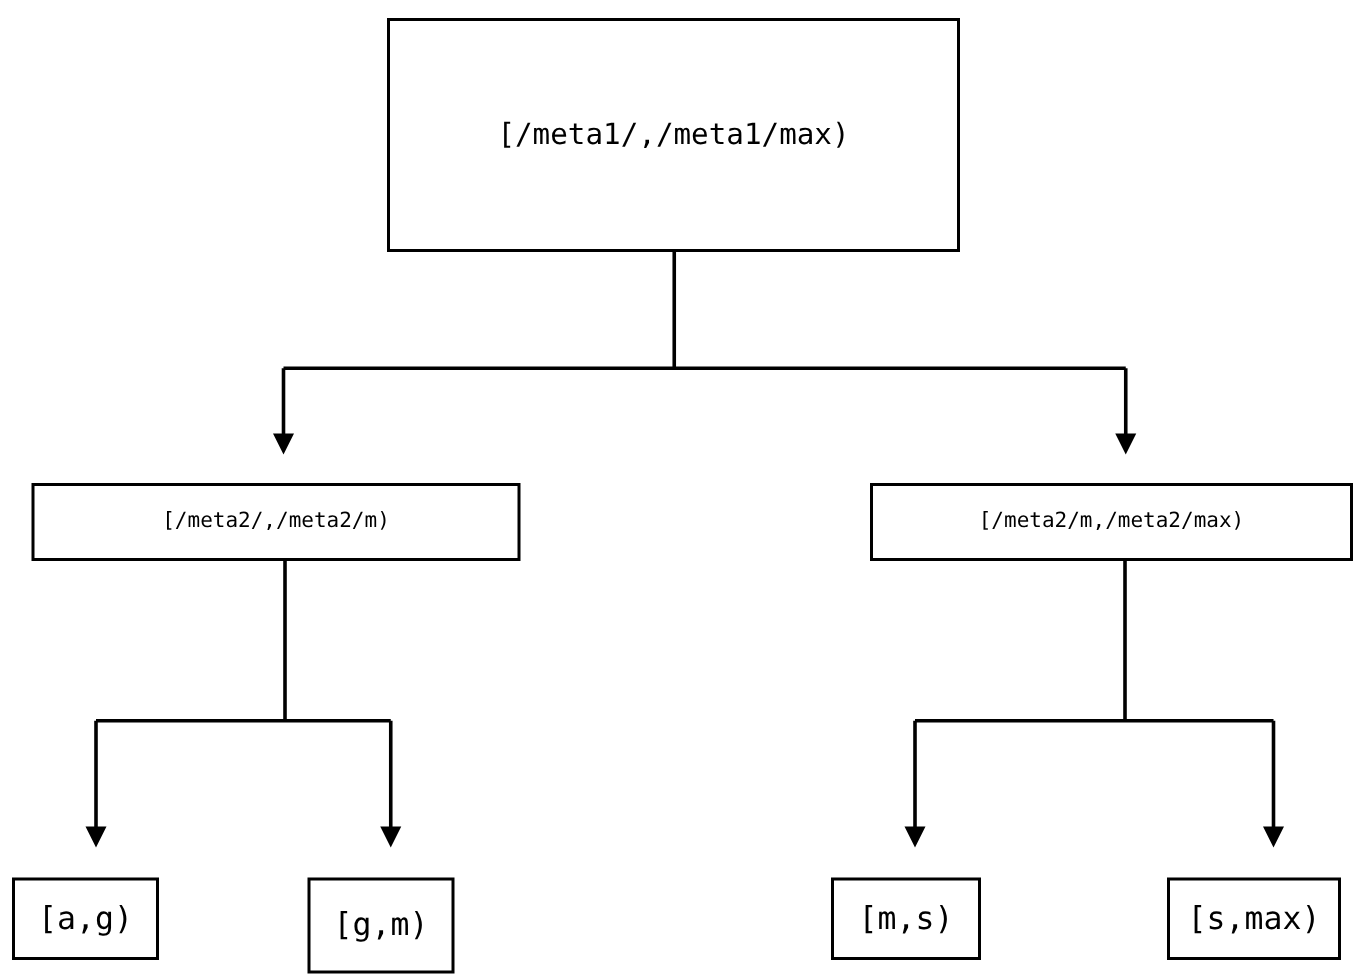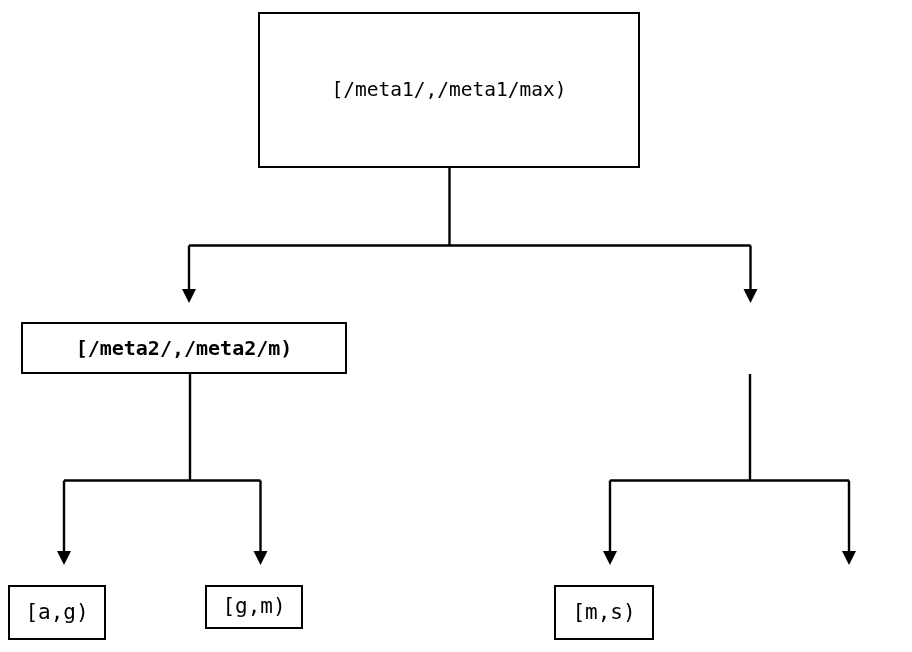--- a/index.html
+++ b/index.html
@@ -52,21 +52,21 @@
     justify-content: center;
     text-align: center;
   }
   .node-label {
     color: #000000;
     white-space: pre;
     letter-spacing: 0px;
     line-height: 1.1;
   }
   .node-root .node-label { font-size: 19.5px; }
-  .node-mid  .node-label { font-size: 20px; font-weight: bold; }
+  .node-mid  .node-label { font-size: 14px; }
   .node-leaf .node-label { font-size: 21px; }
 </style>
 </head>
 <body>
 
 <div id="diagram-root">
 
   <svg id="tree-svg" viewBox="0 0 912 652" xmlns="http://www.w3.org/2000/svg">
 
     <path class="edge-line" d="M 449.5 168 L 449.5 245.5"></path>
@@ -92,27 +92,33 @@
   </svg>
 
   <div class="node-box node-root" style="left:258px; top:12px; width:382px; height:156px;">
     <span class="node-label">[/meta1/,/meta1/max)</span>
   </div>
 
   <div class="node-box node-mid" style="left:21px; top:322px; width:326px; height:52px;">
     <span class="node-label">[/meta2/,/meta2/m)</span>
   </div>
 
+  <div class="node-box node-mid" style="left:580px; top:322px; width:322px; height:52px;">
+    <span class="node-label">[/meta2/m,/meta2/max)</span>
+  </div>
 
   <div class="node-box node-leaf" style="left:8px; top:585px; width:98px; height:55px;">
     <span class="node-label">[a,g)</span>
   </div>
 
-  <div class="node-box node-leaf" style="left:205px; top:585px; width:98px; height:44px;">
+  <div class="node-box node-leaf" style="left:205px; top:585px; width:98px; height:64px;">
     <span class="node-label">[g,m)</span>
   </div>
 
   <div class="node-box node-leaf" style="left:554px; top:585px; width:100px; height:55px;align-items:center;">
     <span class="node-label">[m,s)</span>
   </div>
 
+  <div class="node-box node-leaf" style="left:778px; top:585px; width:116px; height:55px;">
+    <span class="node-label">[s,max)</span>
+  </div>
 
 </div>
 
 </body></html>

